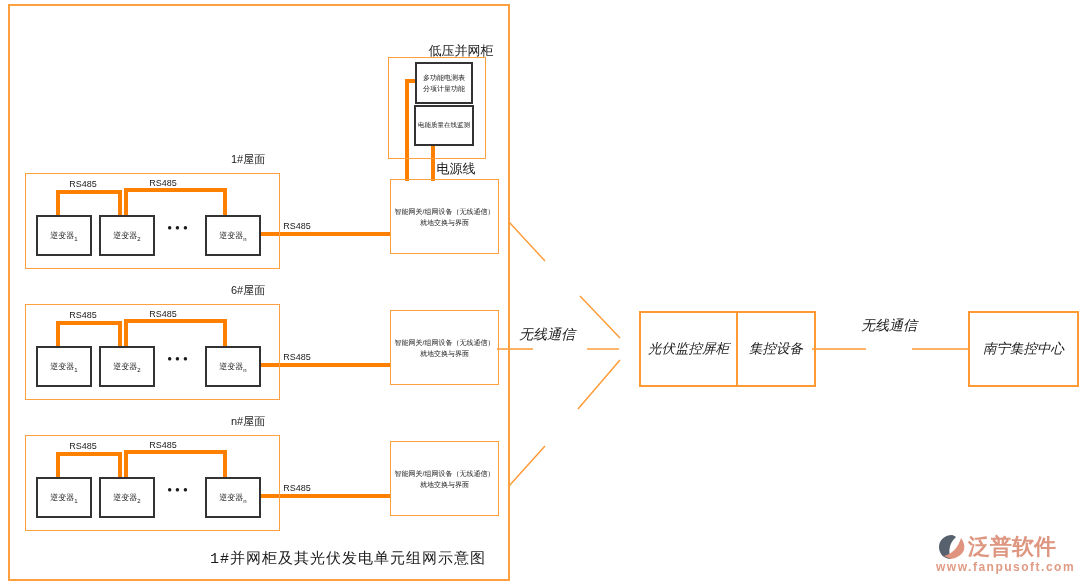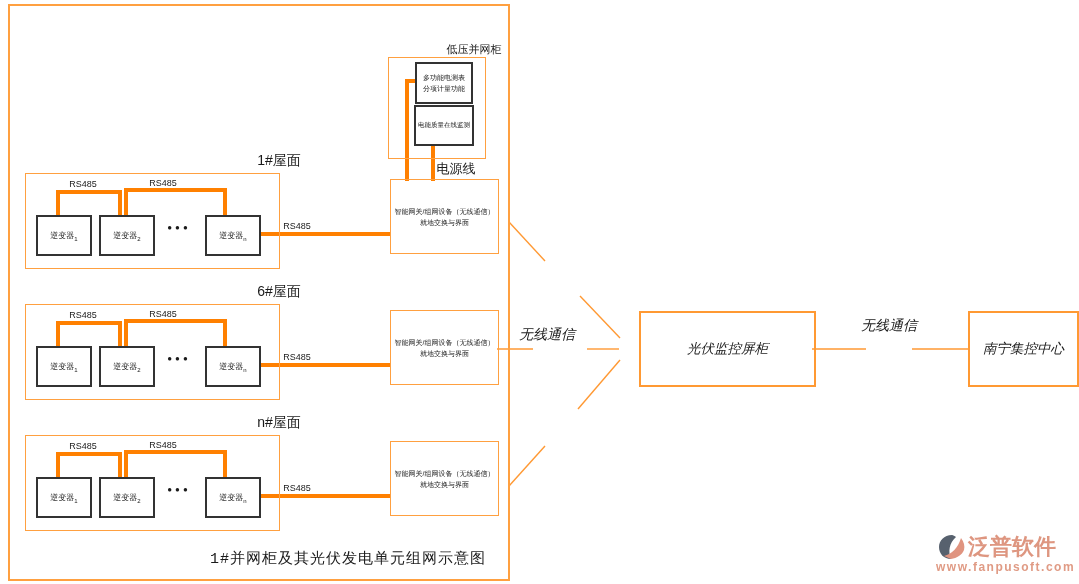--- a/index.html
+++ b/index.html
@@ -15,51 +15,51 @@
         text-align:center;}
   .lbl{position:absolute;text-align:center;white-space:nowrap;}
   .cad{font-style:italic;}
 
   
   .outer{left:8px;top:4px;width:498px;height:573px;border-width:2px;}
   .title{left:98px;top:549px;width:500px;font-size:15px;letter-spacing:1px;font-family:Liberation Mono, monospace;}
 
   
   .cab{left:388px;top:57px;width:96px;height:100px;}
-  .cab-lbl{left:439px;top:42px;width:70px;font-size:11px;}
+  .cab-lbl{left:426px;top:42px;width:70px;font-size:13px;}
   .meter{left:415px;top:62px;width:54px;height:38px;font-size:7px;line-height:11px;}
   .quality{left:414px;top:105px;width:56px;height:37px;font-size:6.5px;}
   .pwr-lbl{left:436px;top:160px;width:40px;font-size:13px;}
 
   
   .roofrow .group{position:absolute;left:25px;top:var(--y);width:253px;height:94px;
                   border:1px solid #FFA040;}
-  .roofrow .rlabel{position:absolute;left:247px;top:calc(var(--y) - 21px);width:64px;
-                   text-align:center;font-size:14px;white-space:nowrap;}
+  .roofrow .rlabel{position:absolute;left:231px;top:calc(var(--y) - 21px);width:64px;
+                   text-align:left;font-size:11px;white-space:nowrap;}
   .roofrow .inv{position:absolute;top:calc(var(--y) + 42px);width:52px;height:37px;
                 font-size:8px;}
   .inv sub{font-size:6px;}
   .inv1{left:36px;} .inv2{left:99px;} .inv3{left:205px;}
   .roofrow .dots{position:absolute;left:154px;top:calc(var(--y) + 50px);width:50px;
                  text-align:center;font-size:8px;letter-spacing:3px;}
   .roofrow .rs-a{position:absolute;left:58px;top:calc(var(--y) + 6px);width:50px;
                  text-align:center;font-size:9px;}
   .roofrow .rs-b{position:absolute;left:138px;top:calc(var(--y) + 5px);width:50px;
                  text-align:center;font-size:9px;}
   .roofrow .rs-c{position:absolute;left:272px;top:calc(var(--y) + 48px);width:50px;
                  text-align:center;font-size:9px;}
   .roofrow .gw{position:absolute;left:390px;top:calc(var(--y) + 6px);width:107px;height:73px;
                border:1px solid #FFA040;display:flex;flex-direction:column;
                align-items:center;justify-content:center;text-align:center;
                font-size:7px;line-height:11px;white-space:nowrap;}
 
   
   .wl-left{left:510px;top:326px;width:74px;font-size:14px;}
   .monitor{left:639px;top:311px;width:173px;height:72px;border:2px solid #FF9933;
-           display:flex;justify-content:center;}
+           display:flex;}
   .monitor .cell{display:flex;align-items:center;justify-content:center;
                  font-size:13.5px;white-space:nowrap;}
   .monitor .c1{width:95px;}
   .monitor .c2{flex:1;border-left:2px solid #FF9933;}
   .wl-right{left:852px;top:317px;width:74px;font-size:14px;}
   .center-box{left:968px;top:311px;width:107px;height:72px;border:2px solid #FF9933;
               display:flex;align-items:center;justify-content:center;font-size:13.5px;
               white-space:nowrap;}
 
   
@@ -180,20 +180,21 @@
     <div class="gw">
       <div>智能网关/组网设备（无线通信）</div>
       <div>就地交换与界面</div>
     </div>
   </div>
 
   <div class="lbl cad wl-left">无线通信</div>
 
   <div class="abs monitor">
     <div class="cell c1 cad">光伏监控屏柜</div>
+    <div class="cell c2 cad">集控设备</div>
   </div>
 
   <div class="lbl cad wl-right">无线通信</div>
 
   <div class="abs center-box cad">南宁集控中心</div>
 
   <div class="abs logo">
     <svg class="mark" width="28" height="26" viewBox="0 0 28 26">
       <path d="M14 1 C6 1 1 7 1 13 C1 20 6 25 13 25 C10 18 11 9 18 3 C16.5 2 15.3 1 14 1 Z" fill="#57616E"></path>
       <path d="M6 22 C14 20 20 14 23 4 C26 8 27 12 26 16 C24 21 19 24 13 25 Z" fill="#E09480"></path>

